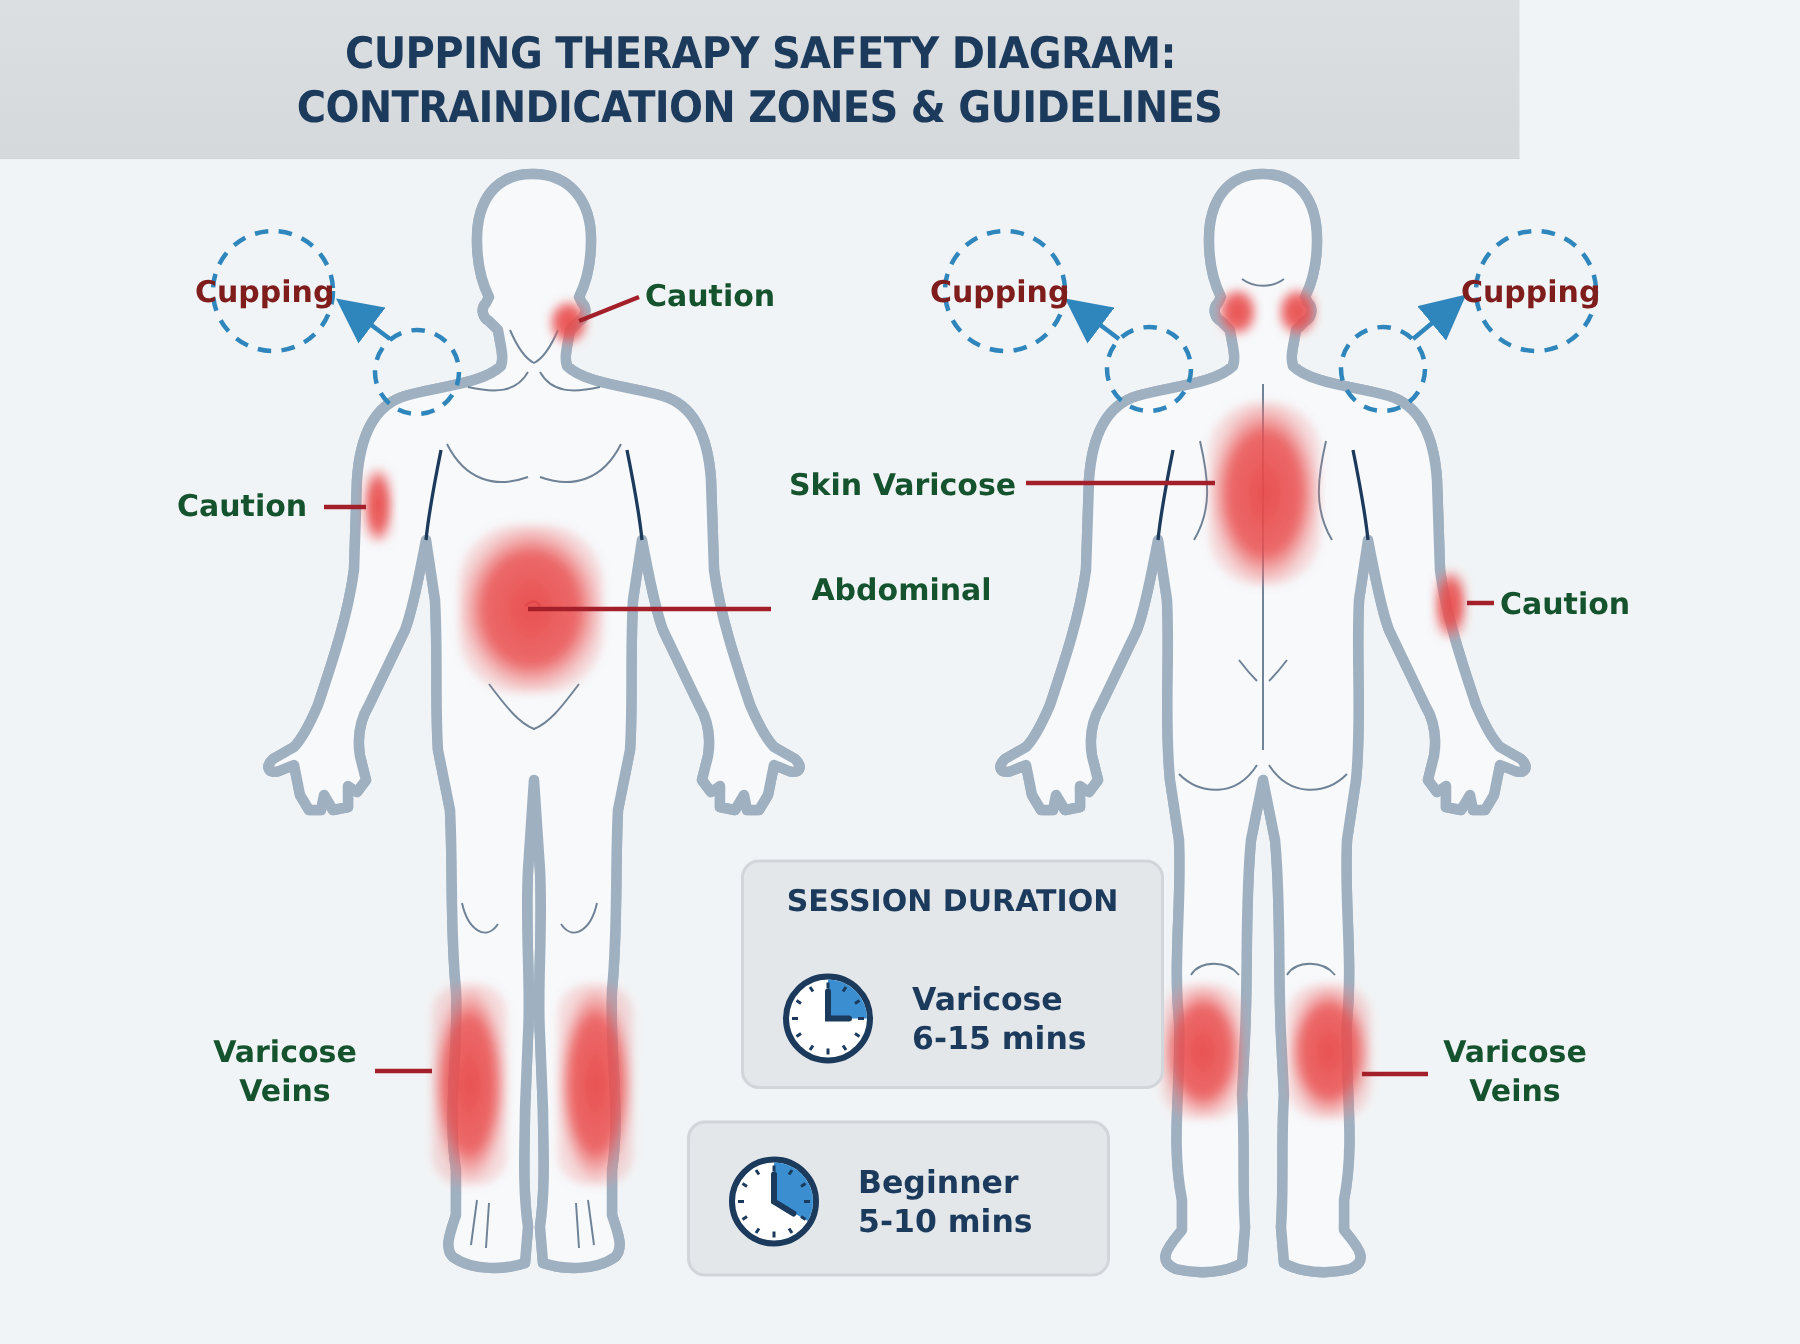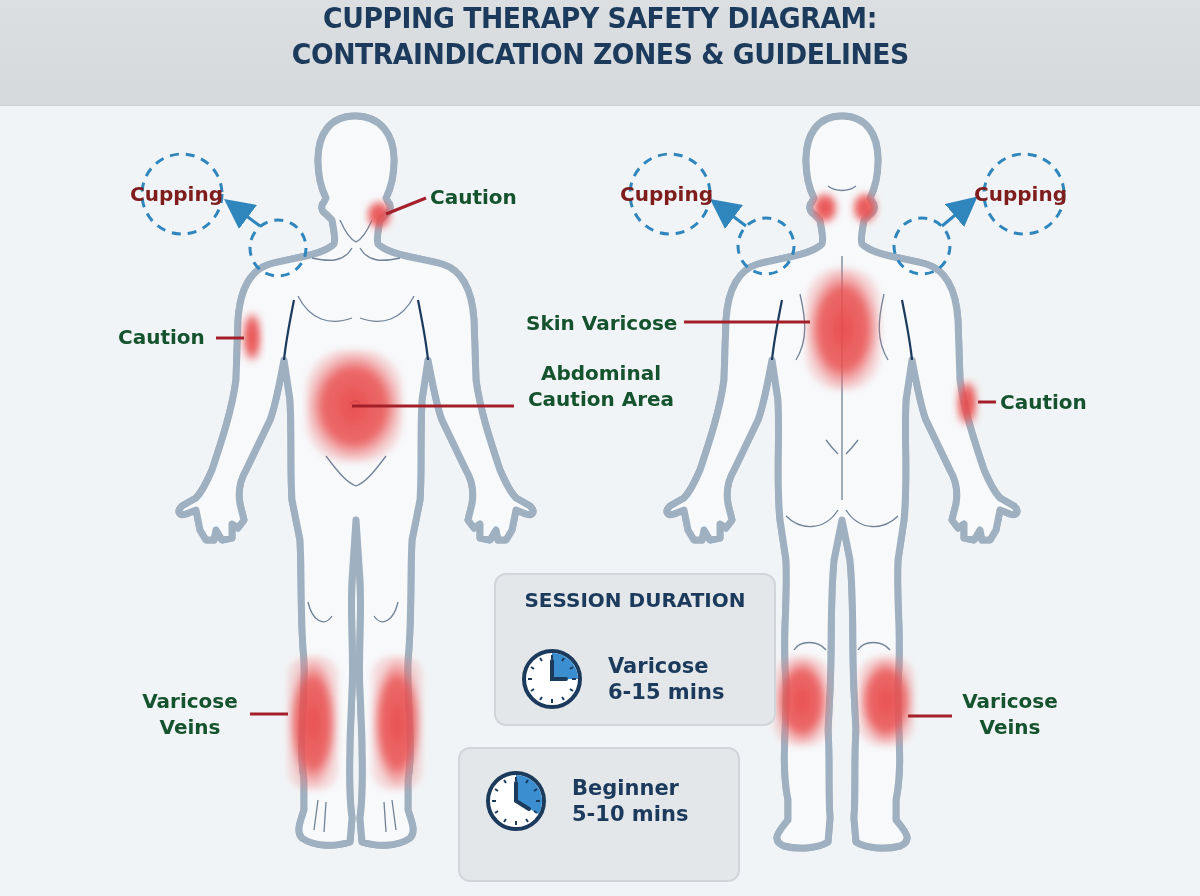--- a/index.html
+++ b/index.html
@@ -3,24 +3,24 @@
   <meta charset="utf-8">
   <style>
     html, body { margin: 0; padding: 0; }
     body {
       width: 1200px; height: 896px; overflow: hidden;
       background: #f1f4f6;
       font-family: "DejaVu Sans", "Liberation Sans", sans-serif;
       position: relative;
     }
     .title-bar {
-      position: absolute; left: 0; top: 0; width: 1200px; height: 105px;
+      position: absolute; left: 0; top: 0; width: 1013px; height: 105px;
       background: linear-gradient(#dcdfe1, #d6d9dc);
       border-bottom: 1px solid #cfd3d6;
-      display: flex; flex-direction: column; align-items: center; 
+      display: flex; flex-direction: column; align-items: center; justify-content: center;
     }
     .title-line {
       font-family: "DejaVu Sans", sans-serif;
       font-weight: bold; font-size: 29px; color: #1b3a5c;
       letter-spacing: -0.5px; line-height: 36px;
       transform: scaleX(0.92);
     }
     svg.stage { position: absolute; left: 0; top: 0; }
     .lbl {
       position: absolute; font-weight: bold; font-size: 20px;
@@ -177,23 +177,22 @@
   <g stroke="#a3202a" stroke-width="3">
     <line x1="684" y1="322" x2="810" y2="322"></line>
     <line x1="978" y1="402" x2="996" y2="402"></line>
     <line x1="908" y1="716" x2="952" y2="716"></line>
   </g>
 </svg>
 
 <div class="lbl blue" style="left:130px; top:181px;">Cupping</div>
 <div class="lbl red" style="left:430px; top:184px;">Caution</div>
 <div class="lbl red" style="left:118px; top:324px;">Caution</div>
-<div class="lbl red center" style="left:516px; top:360px; width:170px;">
+<div class="lbl red center" style="left:516px; top:380px; width:170px;">
   <div>Abdominal</div>
-  <div>Caution Area</div>
 </div>
 <div class="lbl red center" style="left:130px; top:688px; width:120px;">
   <div>Varicose</div>
   <div>Veins</div>
 </div>
 
 <div class="lbl blue" style="left:620px; top:181px;">Cupping</div>
 <div class="lbl blue" style="left:974px; top:181px;">Cupping</div>
 <div class="lbl red" style="left:526px; top:310px;">Skin Varicose</div>
 <div class="lbl red" style="left:1000px; top:389px;">Caution</div>
@@ -226,21 +225,21 @@
       </g>
       <path d="M32,14 L32,32 L46,32" fill="none" stroke="#1b3a5c" stroke-width="4" stroke-linecap="round"></path>
     </svg>
     <div class="card-text">
       <div>Varicose</div>
       <div>6-15 mins</div>
     </div>
   </div>
 </div>
 
-<div class="card" style="top:747px; width:282px; height:135px;">
+<div class="card" style="top:747px; width:282px; height:104px;">
   <div class="card-row" style="left:24px; top:20px;">
     <svg class="clock" viewBox="0 0 64 64">
       <circle cx="32" cy="32" r="28" fill="#ffffff" stroke="#1b3a5c" stroke-width="4"></circle>
       <path d="M32,32 L32,6 A26,26 0 0 1 54.5,45 Z" fill="#3b8fd0"></path>
       <g stroke="#1b3a5c" stroke-width="2">
         <line x1="32" y1="8" x2="32" y2="12"></line>
           <line x1="56" y1="32" x2="52" y2="32"></line>
         <line x1="32" y1="56" x2="32" y2="52"></line>
           <line x1="8" y1="32" x2="12" y2="32"></line>
         <line x1="44" y1="11" x2="42" y2="14"></line>

